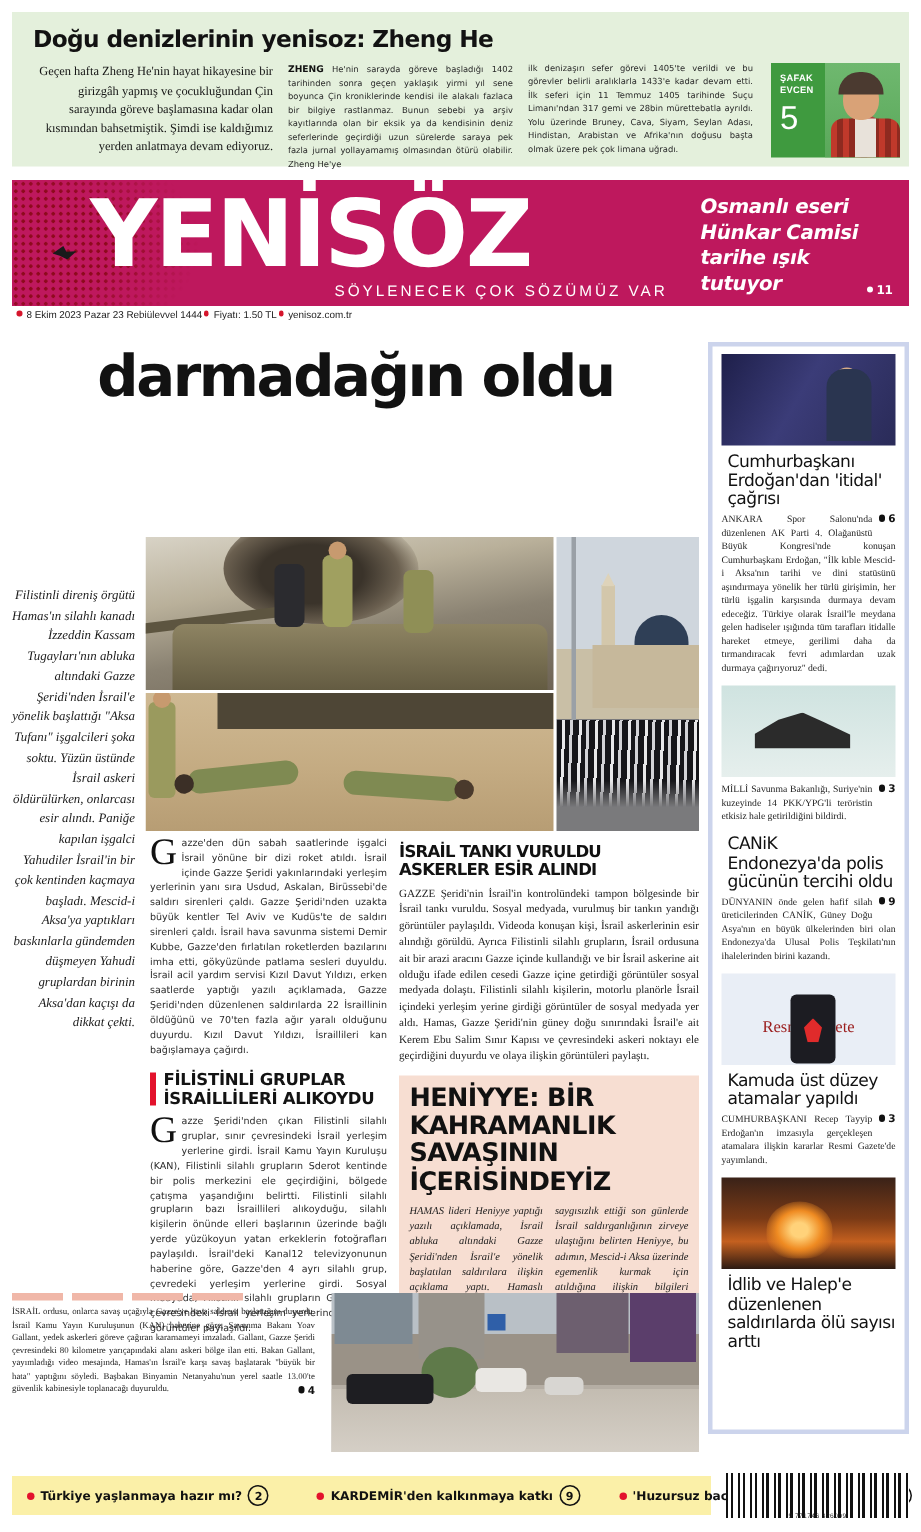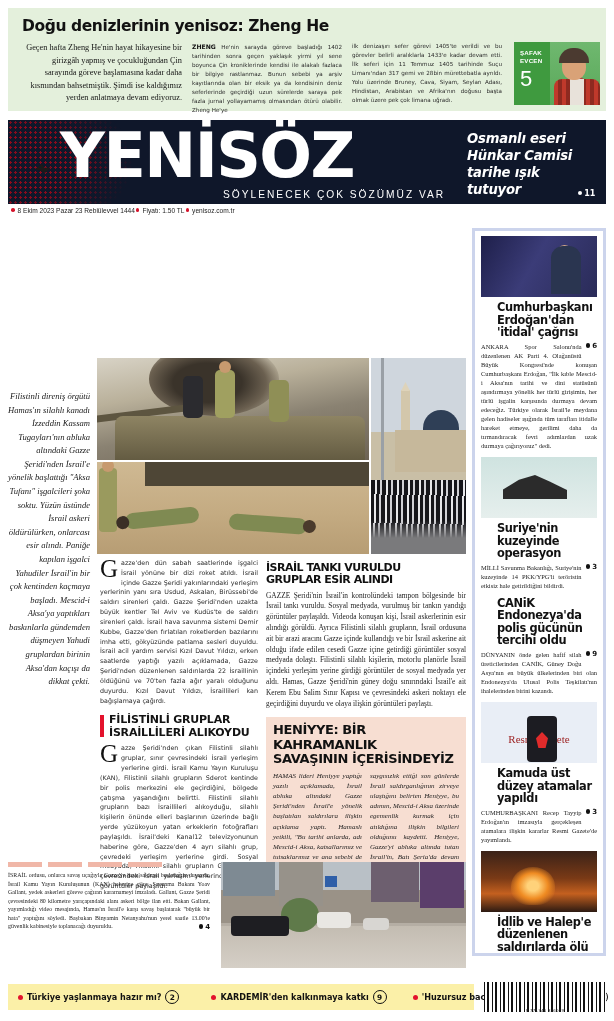--- a/index.html
+++ b/index.html
@@ -60,21 +60,21 @@
     background:repeating-linear-gradient(90deg,#c0392b 0 4px,#8e2a20 4px 8px);
     border-radius:8px 8px 0 0;
   }
   .shirt:after{
     content:"";position:absolute;left:16px;top:0;width:14px;height:26px;background:#e8e2da;
   }
 
   
   .masthead{
     position:absolute;left:8px;top:120px;width:598px;height:84px;
-    background:#0f172a;overflow:hidden;
+    background:#be185d;overflow:hidden;
   }
   .dots{
     position:absolute;left:0;top:0;width:130px;height:84px;
     background-image:radial-gradient(#8d0a1c 1.1px, transparent 1.2px);
     background-size:5px 5px;
     -webkit-mask-image:radial-gradient(ellipse 120% 120% at 10% 50%, #000 35%, transparent 72%);
             mask-image:radial-gradient(ellipse 120% 120% at 10% 50%, #000 35%, transparent 72%);
   }
   .birdie{
     position:absolute;left:27px;top:44px;width:16px;height:9px;background:#1a1a1a;
@@ -198,21 +198,21 @@
     font-family:"Liberation Serif",serif;font-size:25px;float:left;line-height:.82;
     padding:1px 3px 0 0;font-weight:normal;color:#111;
   }
   .mt8{margin-top:9px;}
 
   
   .heniyye{
     margin-top:8px;background:#f7ded2;padding:6px 7px 8px 7px;
   }
   .heniyye .ht{
-    font-family:"DejaVu Sans",sans-serif;font-weight:bold;font-size:13px;
+    font-family:"DejaVu Sans",sans-serif;font-weight:bold;font-size:17px;
     line-height:1.08;letter-spacing:-0.4px;color:#111;margin-bottom:5px;
   }
   .two-col{column-count:2;column-gap:8px;}
 
   
   .bottom{position:absolute;left:8px;top:862px;width:458px;height:108px;}
   .tickmarks{display:flex;gap:6px;margin-bottom:4px;}
   .tickmarks i{display:block;width:34px;height:5px;background:#f0b7a8;}
   .bt-title{
     font-family:"DejaVu Sans",sans-serif;font-weight:bold;font-size:16.2px;
@@ -259,22 +259,22 @@
     text-align:center;line-height:1.1;}
   .sp-gazete .phone{position:absolute;left:46px;top:14px;width:30px;height:46px;border-radius:4px;
     background:#1c1c22;}
   .sp-gazete .phone:after{content:"";position:absolute;left:9px;top:16px;width:12px;height:16px;
     background:#e02b2b;clip-path:polygon(50% 0,100% 38%,80% 100%,20% 100%,0 38%);}
   .sp-idlib{background:linear-gradient(#3a2218,#7a3a16 45%,#c4601f 70%,#2c1a12);}
   .sp-idlib:after{content:"";position:absolute;left:30px;top:16px;width:44px;height:38px;
     border-radius:50% 50% 40% 40%;background:radial-gradient(#ffd27a 0 18%,#ef8b22 48%,rgba(200,80,20,0) 78%);}
 
   .sd-title{
-    font-family:"DejaVu Sans",sans-serif;font-weight:bold;font-size:11.4px;
-    line-height:1.1;letter-spacing:-0.35px;color:#111;margin:2px 0 3px 16px;
+    font-family:"DejaVu Sans",sans-serif;font-weight:normal;font-size:11.4px;
+    line-height:1.1;letter-spacing:-0.35px;color:#111;margin:2px 0 3px 4px;
   }
   .sd-body{
     font-family:"Liberation Serif",serif;font-size:6.45px;line-height:1.4;
     color:#1d1d1d;text-align:justify;position:relative;
   }
   .pgref{float:right;font-family:"DejaVu Sans",sans-serif;font-weight:bold;font-size:7px;
     color:#111;margin-left:4px;}
   .pgref .bl{display:inline-block;width:4.6px;height:4.6px;border-radius:50%;background:#111;
     margin-right:2px;vertical-align:0;}
   .sd-block{margin-bottom:7px;}
@@ -300,21 +300,21 @@
   }
 </style>
 </head>
 <body>
 
 <div class="page">
 
   <div class="promo">
     <div class="promo-title">Doğu denizlerinin yenisoz: Zheng He</div>
     <div class="promo-cols">
-      <div class="promo-lead">Geçen hafta Zheng He'nin hayat hikayesine bir girizgâh yapmış ve çocukluğundan Çin sarayında göreve başlamasına kadar daha kısmından bahsetmiştik. Şimdi ise kaldığımız yerden anlatmaya devam ediyoruz.</div>
+      <div class="promo-lead">Geçen hafta Zheng He'nin hayat hikayesine bir girizgâh yapmış ve çocukluğundan Çin sarayında göreve başlamasına kadar olan kısmından bahsetmiştik. Şimdi ise kaldığımız yerden anlatmaya devam ediyoruz.</div>
       <div class="promo-body">
         <b>ZHENG</b><span> He'nin sarayda göreve başladığı 1402 tarihinden sonra geçen yaklaşık yirmi yıl sene boyunca Çin kroniklerinde kendisi ile alakalı fazlaca bir bilgiye rastlanmaz. Bunun sebebi ya arşiv kayıtlarında olan bir eksik ya da kendisinin deniz seferlerinde geçirdiği uzun sürelerde saraya pek fazla jurnal yollayamamış olmasından ötürü olabilir. Zheng He'ye</span>
       </div>
       <div class="promo-body">ilk denizaşırı sefer görevi 1405'te verildi ve bu görevler belirli aralıklarla 1433'e kadar devam etti. İlk seferi için 11 Temmuz 1405 tarihinde Suçu Limanı'ndan 317 gemi ve 28bin mürettebatla ayrıldı. Yolu üzerinde Bruney, Cava, Siyam, Seylan Adası, Hindistan, Arabistan ve Afrika'nın doğusu başta olmak üzere pek çok limana uğradı.</div>
       <div class="promo-author">
         <div class="face">
           <div class="shirt"></div>
         </div>
         <div class="nm">
           <span>ŞAFAK</span><br>
@@ -334,20 +334,21 @@
       <span>Osmanlı eseri Hünkar Camisi tarihe ışık tutuyor</span>
       <span class="pg"><span class="bl"></span><span>11</span></span>
     </div>
   </div>
 
   <div class="dateline">
     <span class="bl"></span><span>8 Ekim 2023 Pazar 23 Rebiülevvel 1444</span><span class="bl"></span><span>Fiyatı: 1.50 TL</span><span class="bl"></span><span>yenisoz.com.tr</span>
   </div>
 
   <div class="headline">
+    <span class="l2">darmadağın oldu</span>
   </div>
 
   <div class="collage">
     <div class="ph ph-tank">
       <div class="smoke"></div>
       <div class="barrel"></div>
       <div class="body"></div>
       <div class="sold s1"></div>
       <div class="sold s2"></div>
       <div class="sold s3"></div>
@@ -375,21 +376,21 @@
     <div class="sechead mt8">
       <span>FİLİSTİNLİ GRUPLAR</span><br>
       <span>İSRAİLLİLERİ ALIKOYDU</span>
     </div>
     <div class="body-sans dropcap">Gazze Şeridi'nden çıkan Filistinli silahlı gruplar, sınır çevresindeki İsrail yerleşim yerlerine girdi. İsrail Kamu Yayın Kuruluşu (KAN), Filistinli silahlı grupların Sderot kentinde bir polis merkezini ele geçirdiğini, bölgede çatışma yaşandığını belirtti. Filistinli silahlı grupların bazı İsraillileri alıkoyduğu, silahlı kişilerin önünde elleri başlarının üzerinde bağlı yerde yüzükoyun yatan erkeklerin fotoğrafları paylaşıldı. İsrail'deki Kanal12 televizyonunun haberine göre, Gazze'den 4 ayrı silahlı grup, çevredeki yerleşim yerlerine girdi. Sosyal medyada, Filistinli silahlı grupların Gazze şeridi çevresindeki İsrail yerleşim yerlerinde dolaştığı görüntüler paylaşıldı.</div>
   </div>
 
   <div class="col-right">
     <div class="bigtitle">
       <span>İSRAİL TANKI VURULDU</span><br>
-      <span>GRUPLAR ESİR ALINDI</span>
+      <span>ASKERLER ESİR ALINDI</span>
     </div>
     <div class="body-serif">GAZZE Şeridi'nin İsrail'in kontrolündeki tampon bölgesinde bir İsrail tankı vuruldu. Sosyal medyada, vurulmuş bir tankın yandığı görüntüler paylaşıldı. Videoda konuşan kişi, İsrail askerlerinin esir alındığı görüldü. Ayrıca Filistinli silahlı grupların, İsrail ordusuna ait bir arazi aracını Gazze içinde kullandığı ve bir İsrail askerine ait olduğu ifade edilen cesedi Gazze içine getirdiği görüntüler sosyal medyada dolaştı. Filistinli silahlı kişilerin, motorlu planörle İsrail içindeki yerleşim yerine girdiği görüntüler de sosyal medyada yer aldı. Hamas, Gazze Şeridi'nin güney doğu sınırındaki İsrail'e ait Kerem Ebu Salim Sınır Kapısı ve çevresindeki askeri noktayı ele geçirdiğini duyurdu ve olaya ilişkin görüntüleri paylaştı.</div>
 
     <div class="heniyye">
       <div class="ht">
         <span>HENİYYE: BİR KAHRAMANLIK</span><br>
         <span>SAVAŞININ İÇERİSİNDEYİZ</span>
       </div>
       <div class="body-serif-it two-col">HAMAS lideri Heniyye yaptığı yazılı açıklamada, İsrail abluka altındaki Gazze Şeridi'nden İsrail'e yönelik başlatılan saldırılara ilişkin açıklama yaptı. Hamaslı yetkili, "Bu tarihi anlarda, adı Mescid-i Aksa, katsallarımız ve tutsaklarımız ve ana sebebi de Mescid-i Aksa'ya yönelik suç işleyen Siyonist saldırı olan bir kahramanlık savaşının içerisindeyiz." ifadesini kullandı. Binlerce yerleşimcinin Mescid-i Aksa'ya saygısızlık ettiği son günlerde İsrail saldırganlığının zirveye ulaştığını belirten Heniyye, bu adımın, Mescid-i Aksa üzerinde egemenlik kurmak için atıldığına ilişkin bilgileri olduğunu kaydetti. Heniyye, Gazze'yi abluka altında tutan İsrail'in, Batı Şeria'da devam eden Yahudi yerleşimi ve saldırıların yanı sıra Gazze'ye ani bir baskın düzenlemeyi, bölge halkına yönelik saldırıları artırmayı planladığını belirtti.</div>
     </div>
@@ -426,21 +427,20 @@
       <div class="side-photo sp-erdogan"></div>
       <div class="sd-title">Cumhurbaşkanı Erdoğan'dan 'itidal' çağrısı</div>
       <div class="sd-body">
         <span class="pgref"><span class="bl"></span><span>6</span></span>
         <span>ANKARA Spor Salonu'nda düzenlenen AK Parti 4. Olağanüstü Büyük Kongresi'nde konuşan Cumhurbaşkanı Erdoğan, "İlk kıble Mescid-i Aksa'nın tarihi ve dini statüsünü aşındırmaya yönelik her türlü girişimin, her türlü işgalin karşısında durmaya devam edeceğiz. Türkiye olarak İsrail'le meydana gelen hadiseler ışığında tüm tarafları itidalle hareket etmeye, gerilimi daha da tırmandıracak fevri adımlardan uzak durmaya çağırıyoruz" dedi.</span>
       </div>
     </div>
 
     <div class="sd-block">
       <div class="side-photo sp-suriye"></div>
-      <div class="sd-title">Suriye'nin kuzeyinde operasyon</div>
       <div class="sd-body">
         <span class="pgref"><span class="bl"></span><span>3</span></span>
         <span>MİLLİ Savunma Bakanlığı, Suriye'nin kuzeyinde 14 PKK/YPG'li teröristin etkisiz hale getirildiğini bildirdi.</span>
       </div>
     </div>
 
     <div class="sd-block">
       <div class="sd-title">CANiK Endonezya'da polis gücünün tercihi oldu</div>
       <div class="sd-body">
         <span class="pgref"><span class="bl"></span><span>9</span></span>

